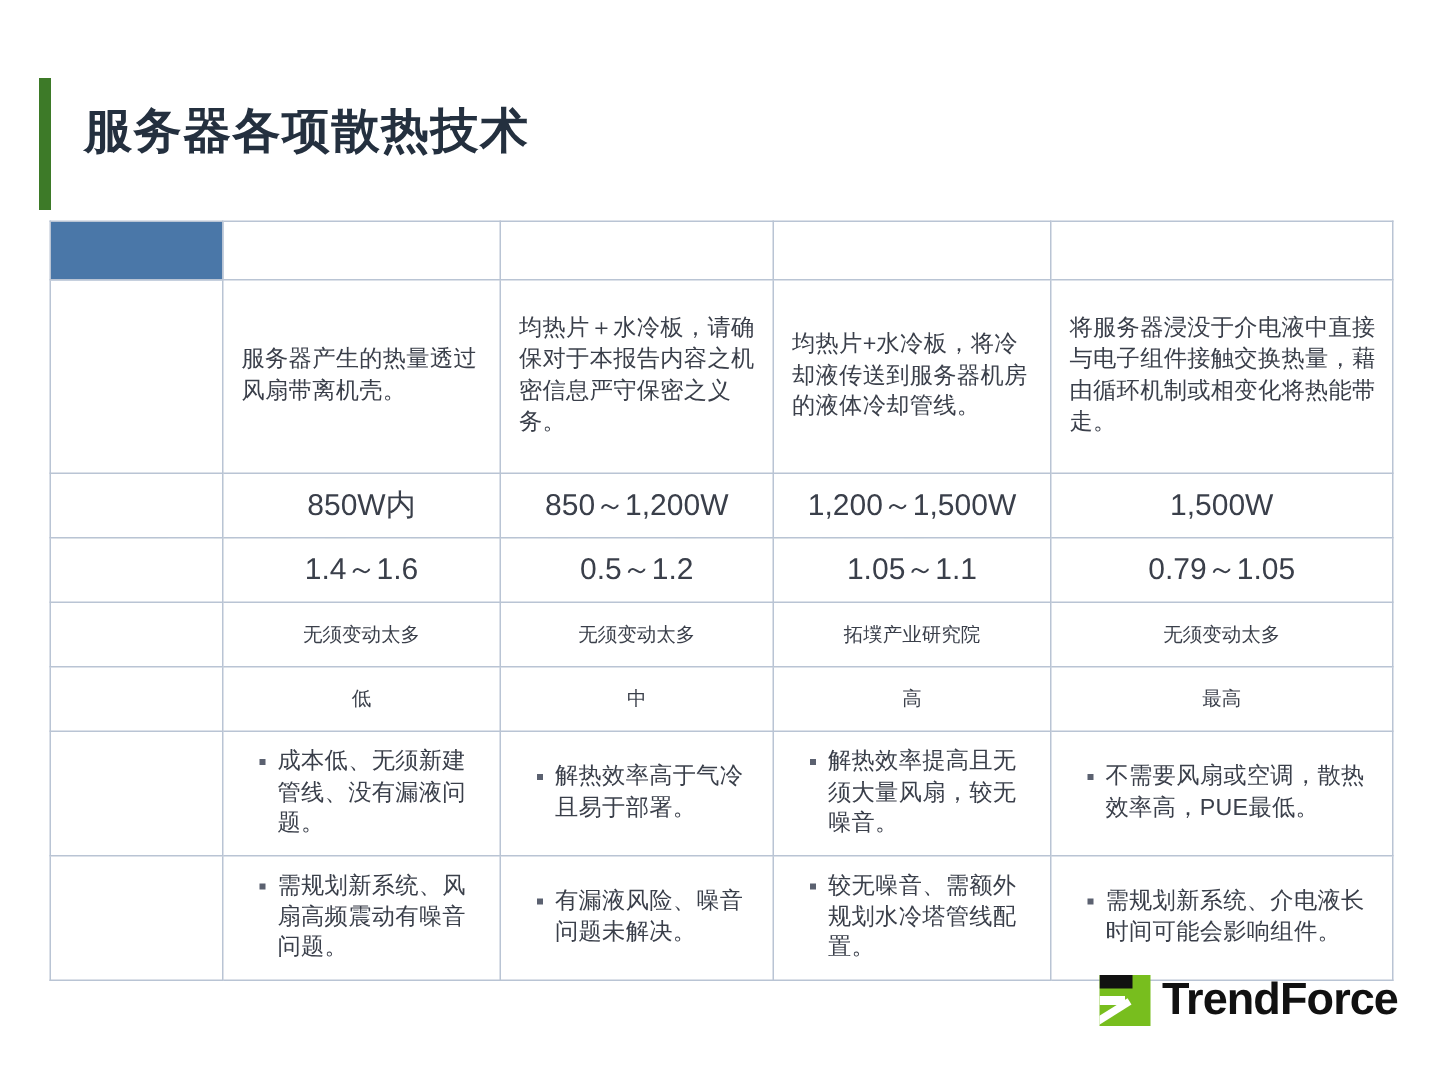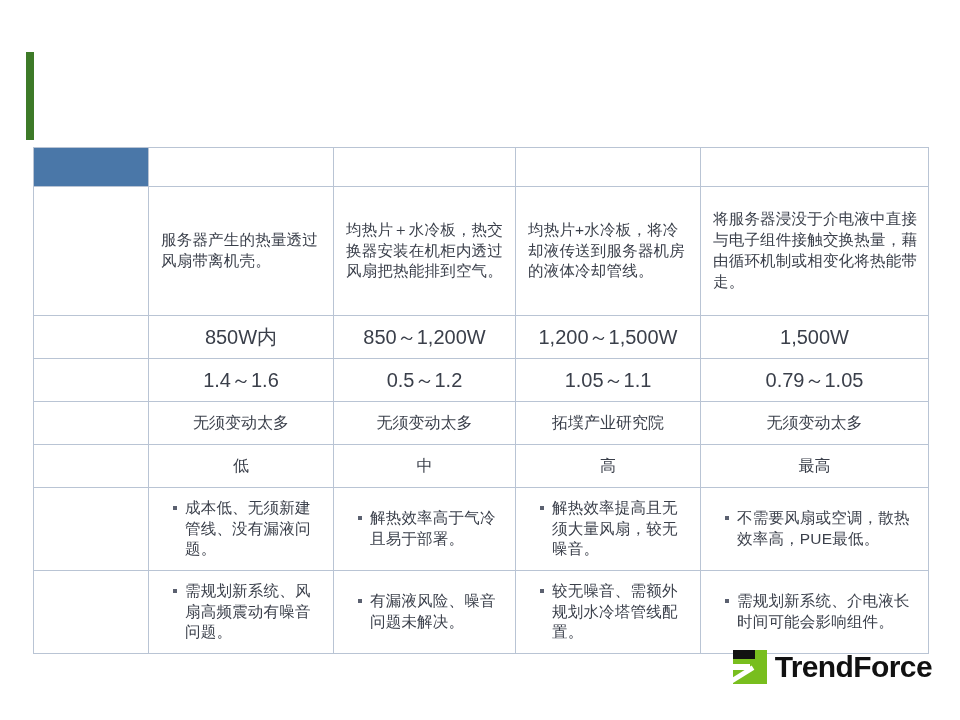--- a/index.html
+++ b/index.html
@@ -123,21 +123,21 @@
     text-align: center;
     background: transparent;
   }
   td.cell.para {
     text-align: left;
     padding: 8px 10px 8px 12px;
     letter-spacing: 0.2px;
   }
   tr.r-principle td.cell { height: 112px; }
   tr.r-eff td.cell, tr.r-pue td.cell { height: 30px; font-size: 20px; }
-  tr.r-compat td.cell, tr.r-cost td.cell { height: 30px; font-size: 16px; }
+  tr.r-compat td.cell, tr.r-cost td.cell { height: 30px; font-size: 13px; }
   tr.r-pros td.cell, tr.r-cons td.cell { height: 70px; }
 
   ul.bullets {
     margin: 0;
     padding: 0 0 0 14px;
     list-style: none;
     text-align: left;
   }
   ul.bullets li {
     position: relative;
@@ -231,20 +231,21 @@
 </head>
 <body>
 
 <div class="slide">
 
   <div class="watermark">
     <span class="wm-mark"></span><span>TrendForce</span>
   </div>
 
   <div class="title-bar"></div>
+  <div class="page-title">服务器各项散热技术</div>
 
   <div class="table-wrap">
     <table class="matrix">
       <colgroup>
         <col class="c-label">
           <col class="c-a">
           <col class="c-b">
           <col class="c-c">
           <col class="c-d">
       </colgroup>
@@ -255,21 +256,21 @@
           <th>液冷(水对气)</th>
           <th>液冷(水对水)</th>
           <th>浸没式液冷</th>
         </tr>
       </thead>
       <tbody>
 
         <tr class="r-principle">
           <td class="rowlabel">散热原理</td>
           <td class="cell para">服务器产生的热量透过风扇带离机壳。</td>
-          <td class="cell para">均热片＋水冷板，热交换器安装在机柜内透过风扇把热能排到空气。</td>
+          <td class="cell para">均热片＋水冷板，请确保对于本报告内容之机密信息严守保密之义务。</td>
           <td class="cell para">均热片+水冷板，将冷却液传送到服务器机房的液体冷却管线。</td>
           <td class="cell para">将服务器浸没于介电液中直接与电子组件接触交换热量，藉由循环机制或相变化将热能带走。</td>
         </tr>
 
         <tr class="r-eff">
           <td class="rowlabel">解热效率</td>
           <td class="cell">850W内</td>
           <td class="cell">850～1,200W</td>
           <td class="cell">1,200～1,500W</td>
           <td class="cell">1,500W</td>

